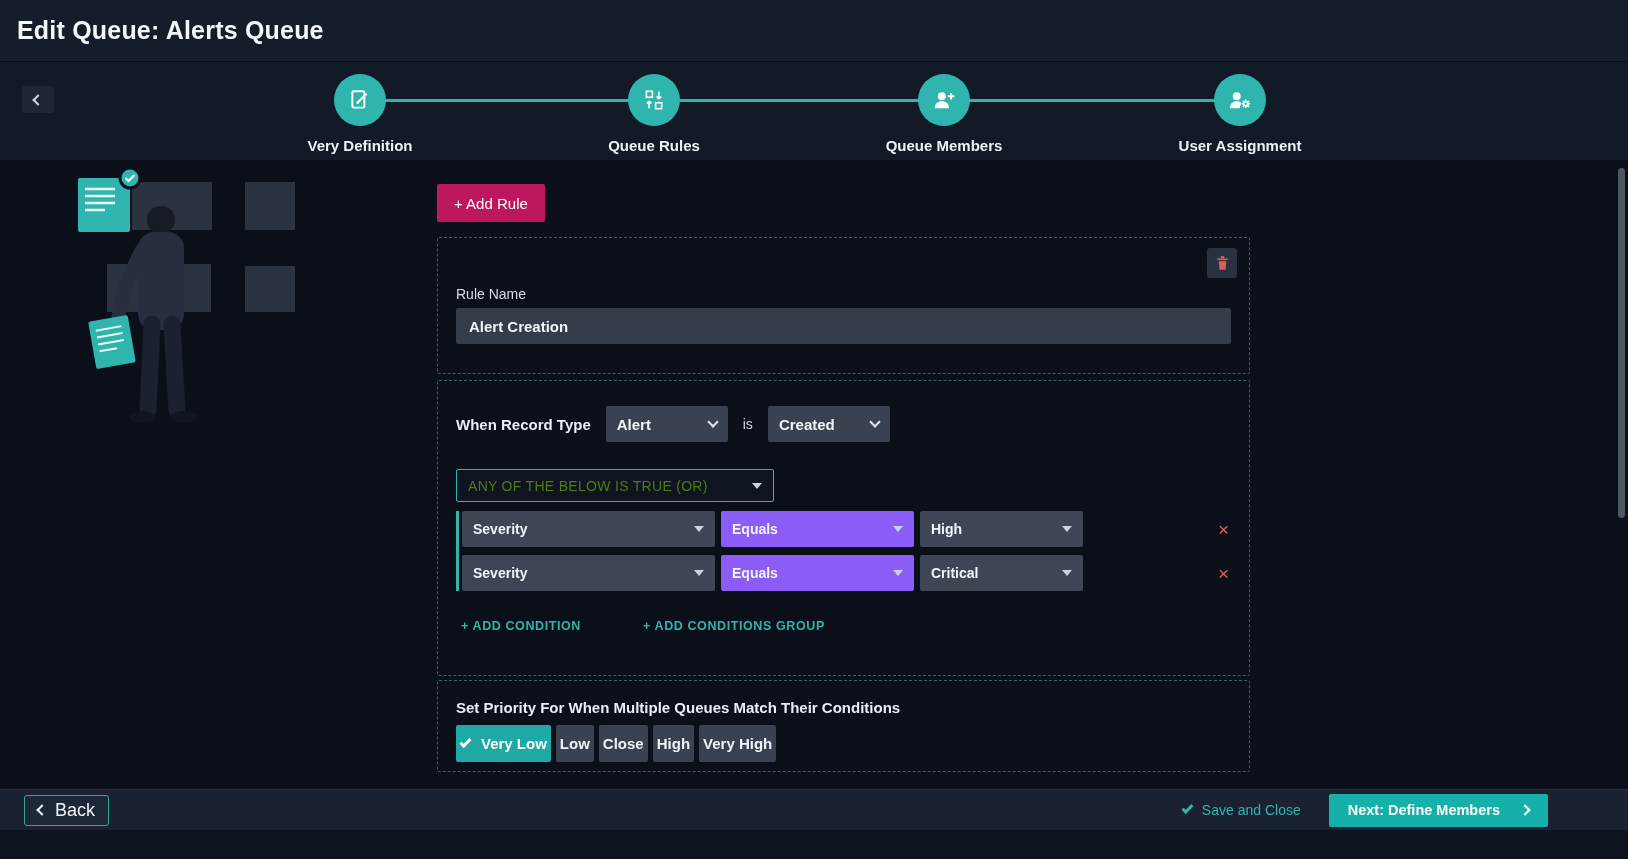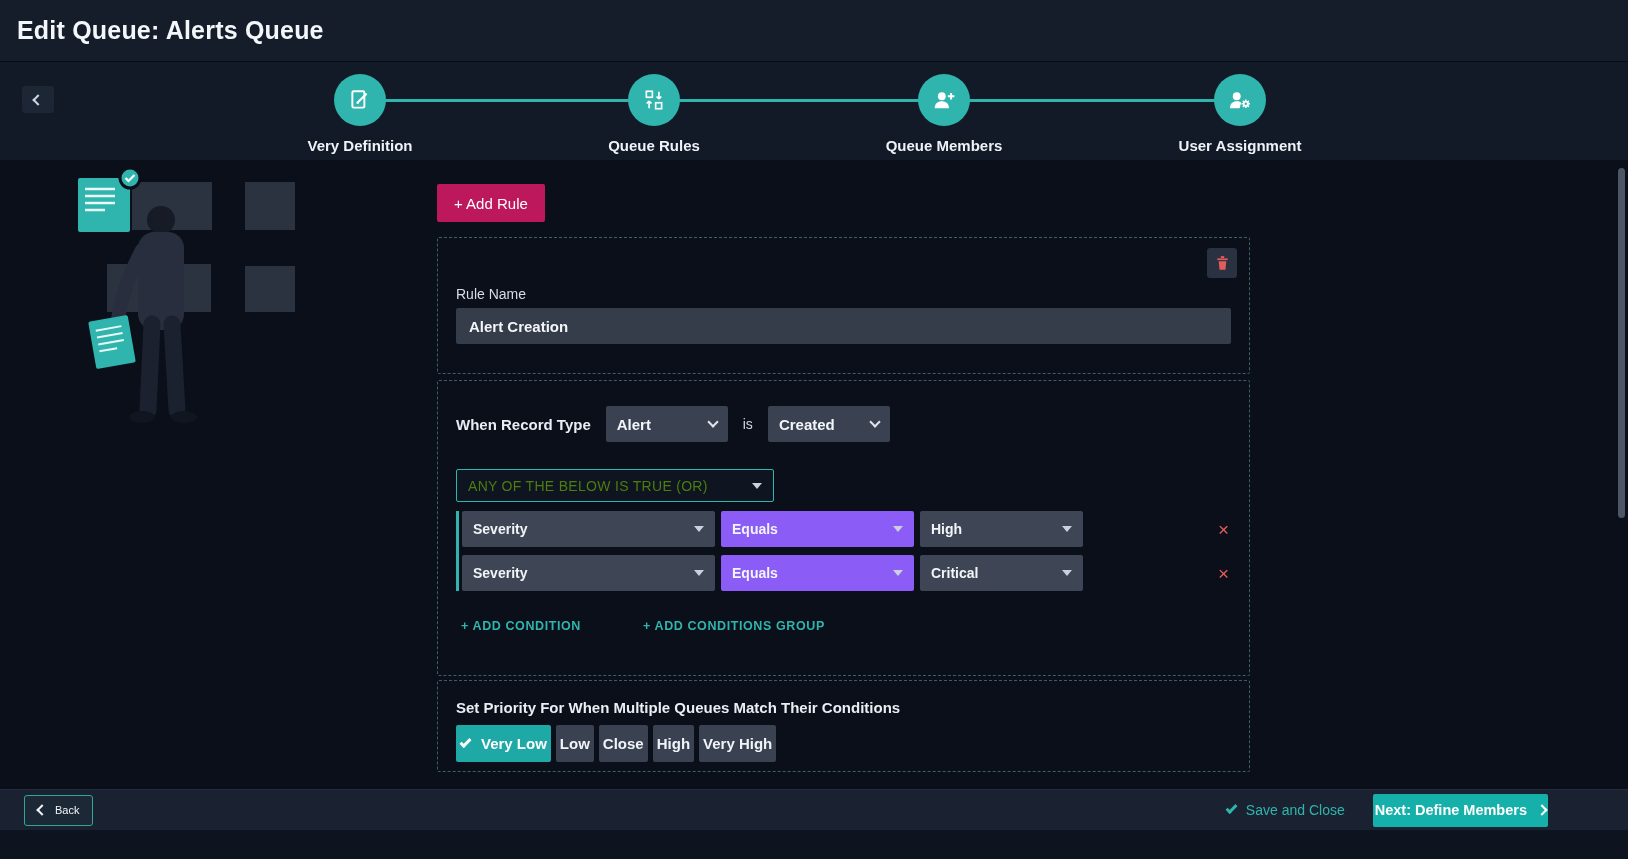--- a/index.html
+++ b/index.html
@@ -67,24 +67,24 @@
   .priority-label{position:absolute;left:18px;top:18px;font-size:15px;font-weight:700;color:#e9eef5;}
   .priority-row{position:absolute;left:18px;top:44px;display:flex;gap:5px;}
   .pri-btn{height:37px;padding:0 4px;background:#3a4251;border:none;border-radius:2px;color:#f0f4f9;
     font-size:15px;font-weight:700;font-family:inherit;display:flex;align-items:center;gap:10px;cursor:pointer;}
   .pri-btn.selected{background:#1fa9a6;color:#fff;}
   
   .footer-under{position:absolute;bottom:0;left:0;right:0;height:29px;background:#0d1420;}
   .footer{position:absolute;bottom:29px;left:0;right:0;height:41px;background:#1a2231;
     border-top:1px solid #232c3d;display:flex;align-items:center;padding:0 80px 0 24px;}
   .back-btn{height:31px;padding:0 13px;background:#1d2836;border:1px solid #2fa896;border-radius:3px;
-    color:#f0f4f9;font-size:11px;font-family:inherit;display:flex;align-items:center;gap:9px;cursor:pointer;}
+    color:#f0f4f9;font-size:18px;font-family:inherit;display:flex;align-items:center;gap:9px;cursor:pointer;}
   .save-link{margin-left:auto;color:#2fb5ad;font-size:14px;display:flex;align-items:center;gap:9px;cursor:pointer;}
-  .next-btn{margin-left:28px;height:33px;padding:0 2px;background:#16b0aa;border:none;border-radius:2px;
-    color:#fff;font-size:14.5px;font-weight:700;font-family:inherit;display:flex;align-items:center;gap:11px;cursor:pointer;}
+  .next-btn{margin-left:28px;height:33px;padding:0 19px;background:#16b0aa;border:none;border-radius:2px;
+    color:#fff;font-size:14.5px;font-weight:700;font-family:inherit;display:flex;align-items:center;gap:21px;cursor:pointer;}
   
   .scroll-thumb{position:absolute;right:3px;top:168px;width:7px;height:350px;background:#4d5664;border-radius:4px;}
   
   .chev{width:8px;height:8px;display:inline-block;}
   .chev.left{border-left:2.5px solid currentColor;border-bottom:2.5px solid currentColor;transform:rotate(45deg);}
   .chev.right{border-right:2.5px solid currentColor;border-top:2.5px solid currentColor;transform:rotate(45deg);}
   .chev.down{border-right:2px solid currentColor;border-bottom:2px solid currentColor;transform:rotate(45deg);margin-top:-4px;color:#dfe5ec;}
   .caret{width:0;height:0;border-left:5px solid transparent;border-right:5px solid transparent;
     border-top:6px solid #c9d1dc;display:inline-block;}
   .checkmark{width:11px;height:6px;border-left:3px solid currentColor;border-bottom:3px solid currentColor;

